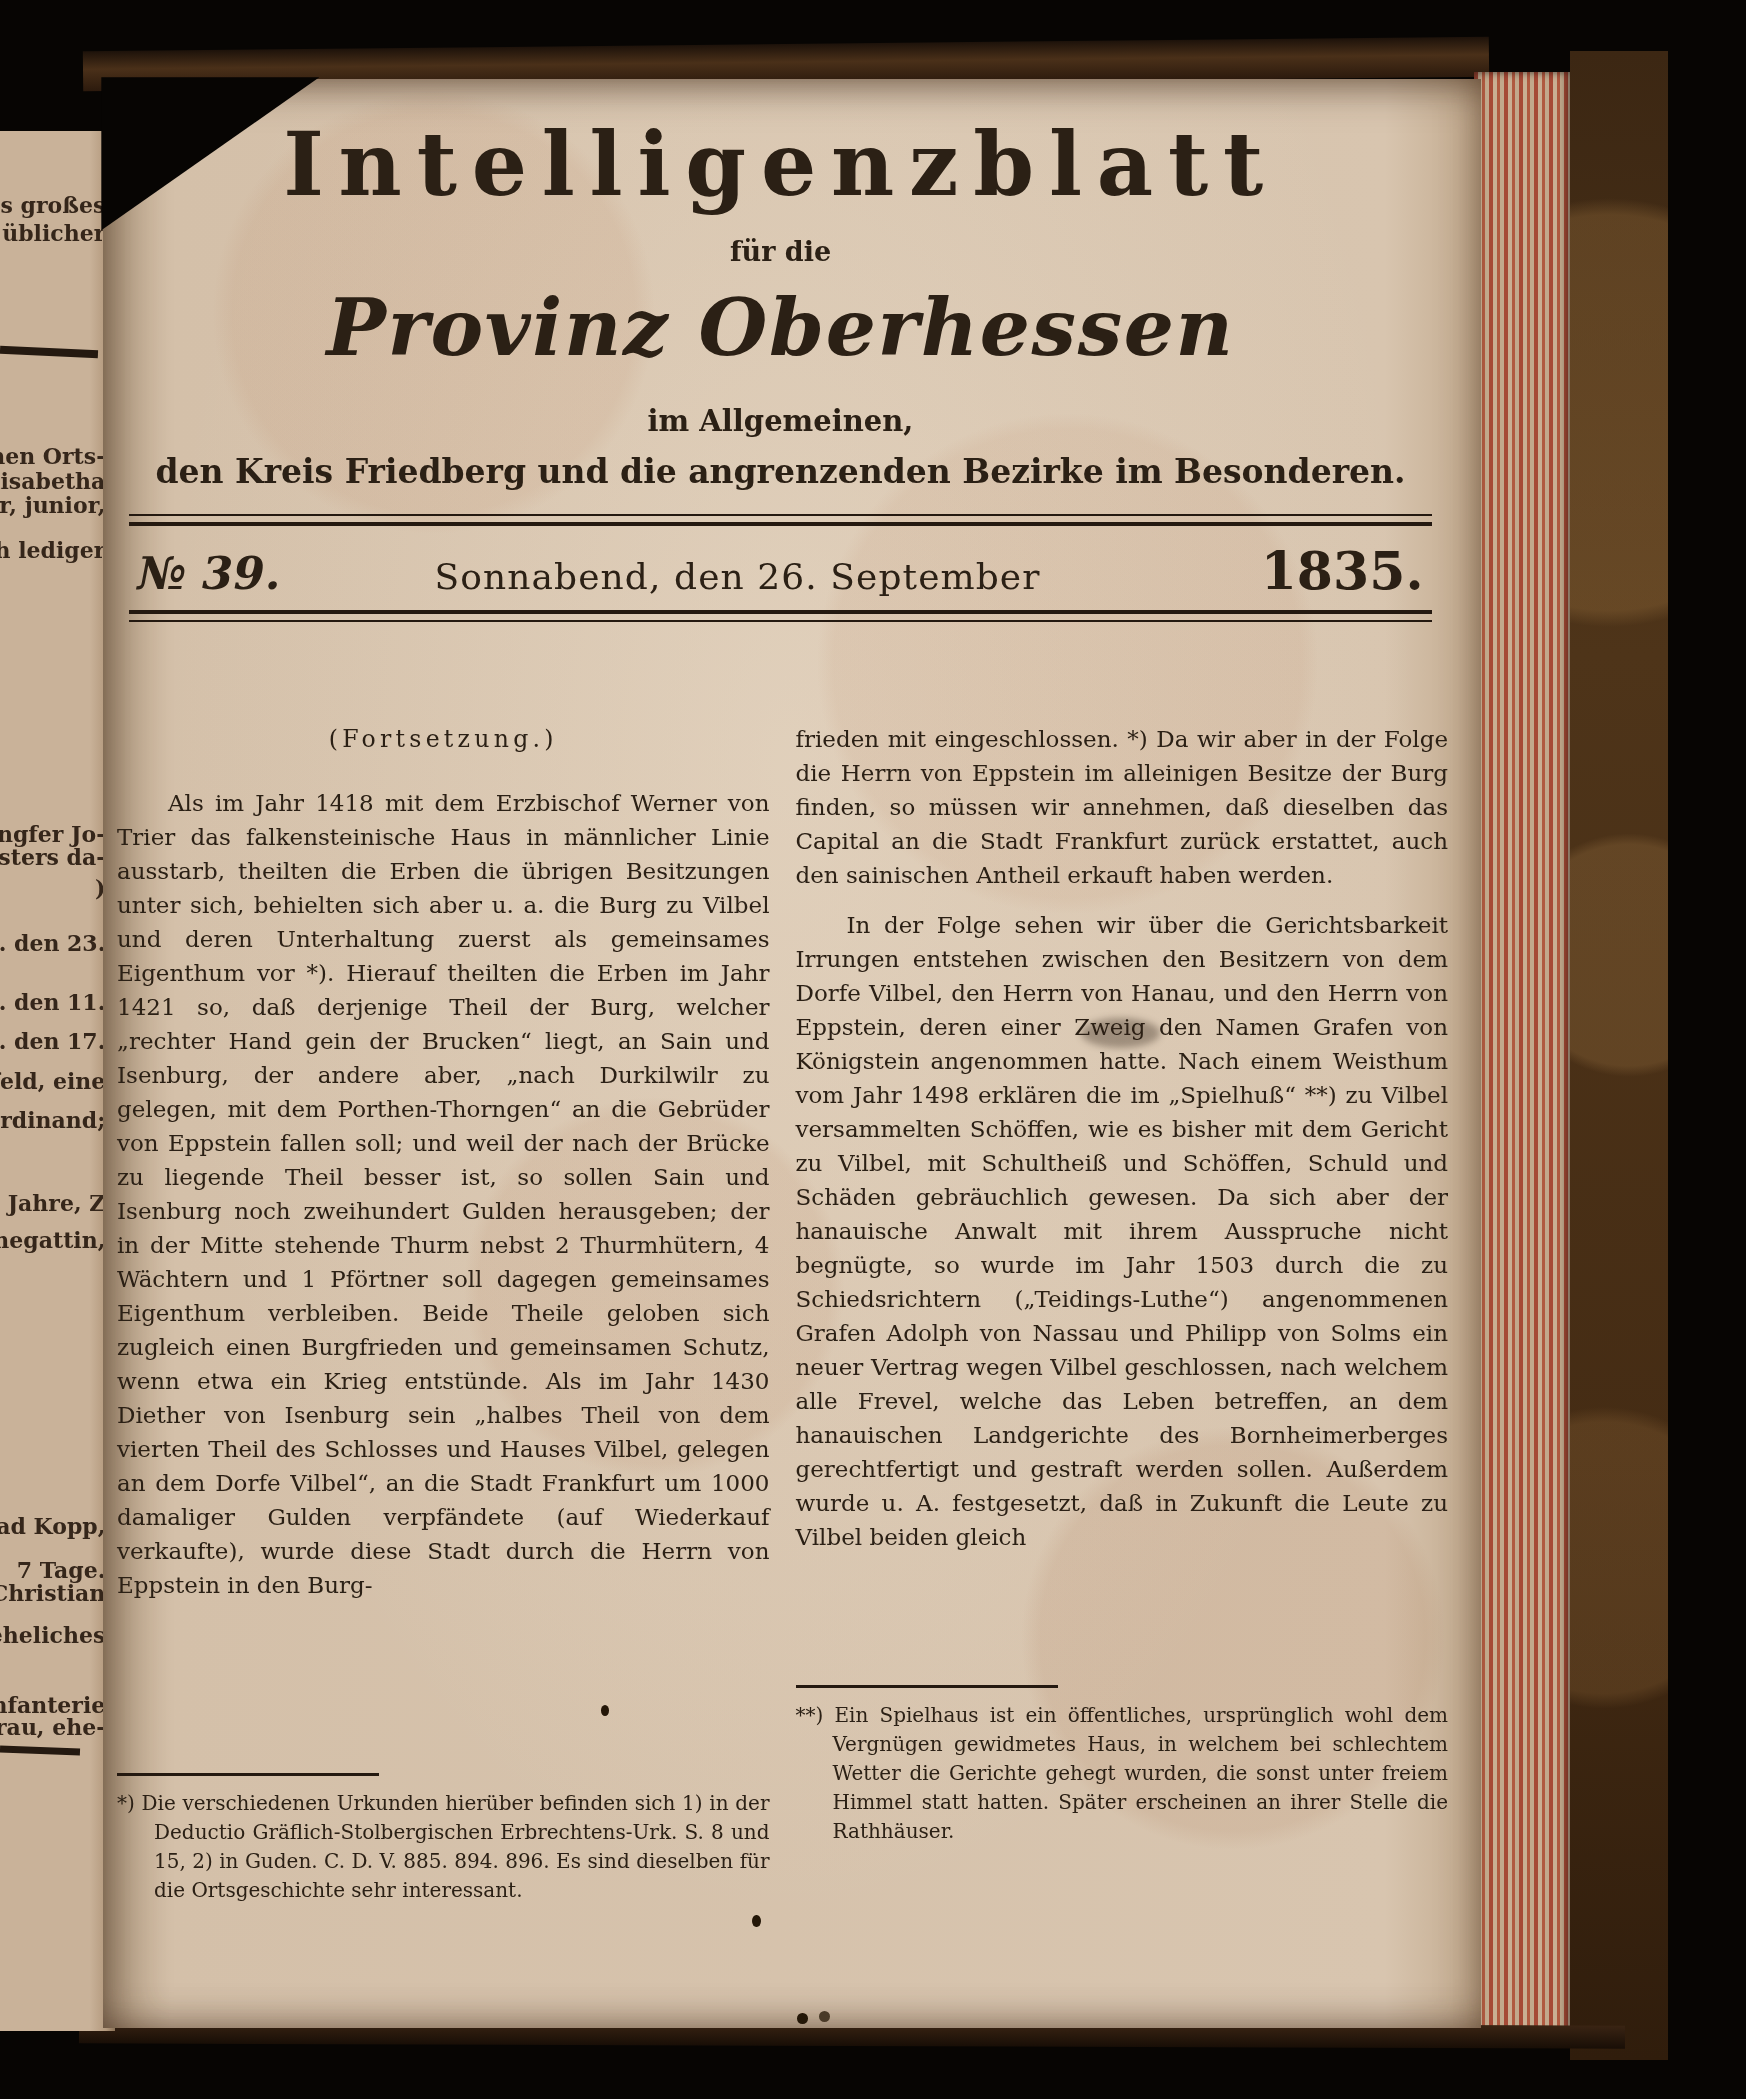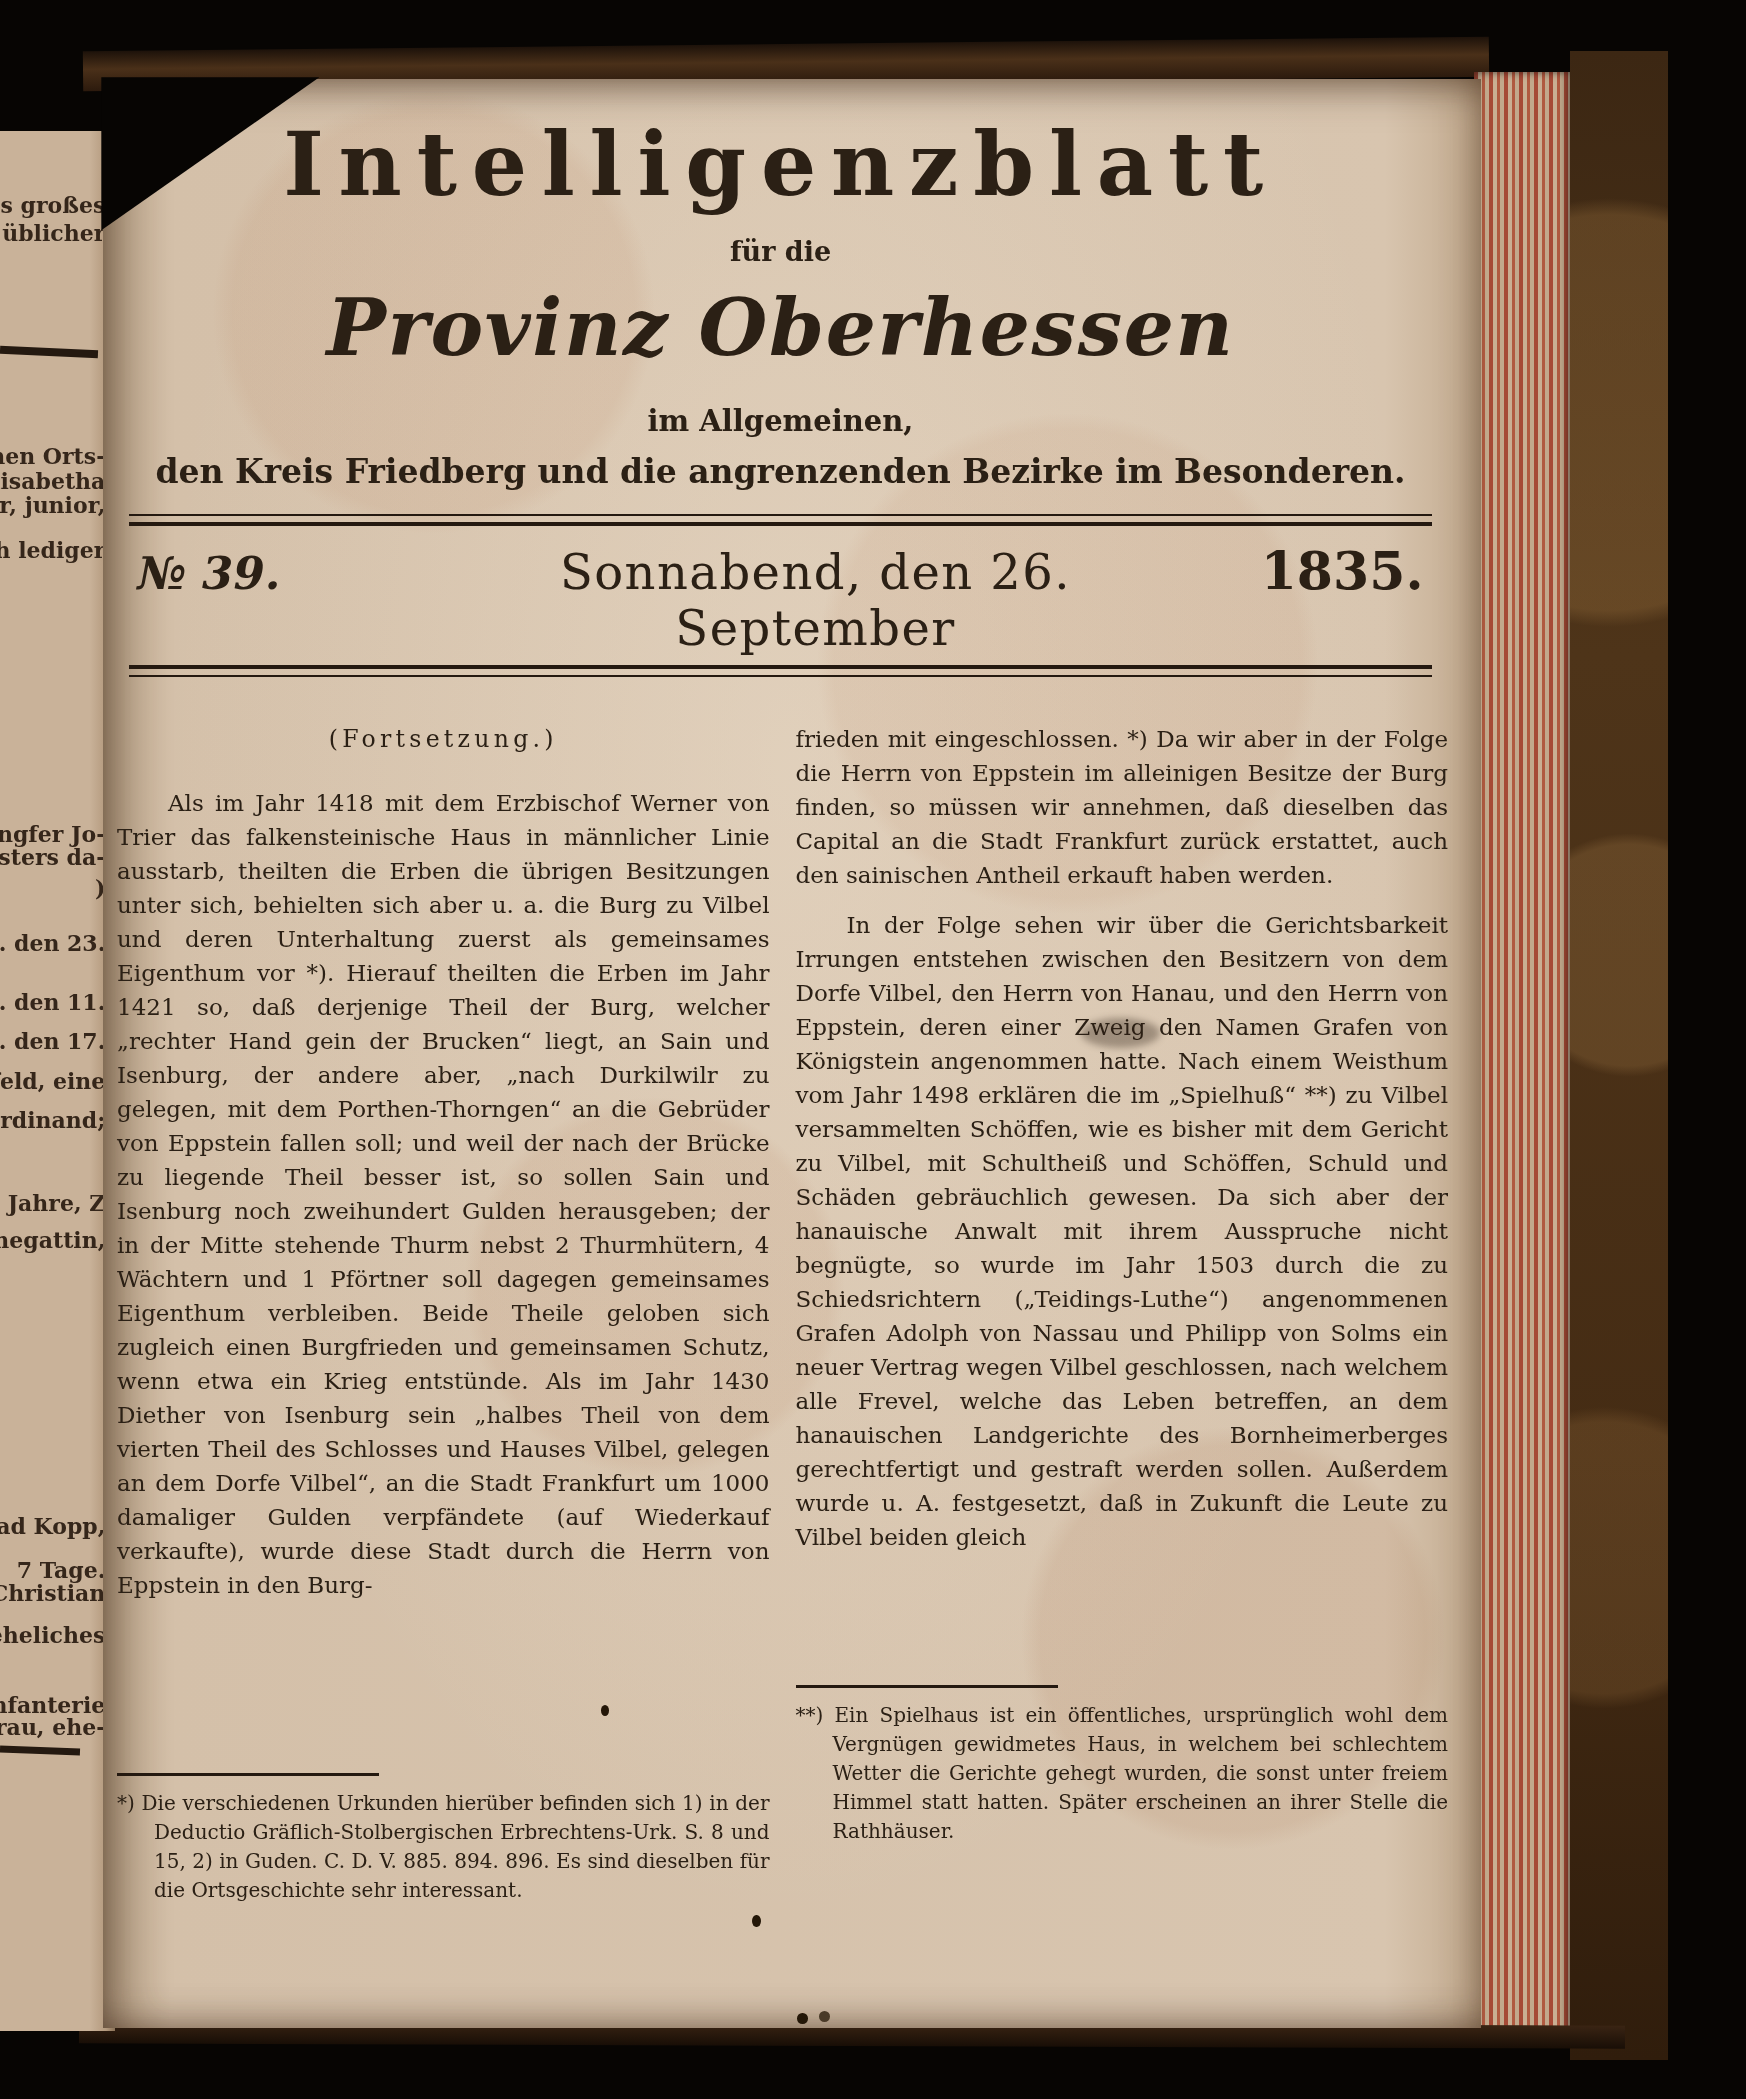--- a/index.html
+++ b/index.html
@@ -49,21 +49,21 @@
   .dedication{font-size:27px;font-weight:700;margin-top:26px;}
   .region{font-size:79px;font-weight:700;font-style:italic;margin-top:14px;letter-spacing:.02em;}
   .scope1{font-size:29px;font-weight:700;margin-top:30px;}
   .scope2{font-size:33px;font-weight:700;margin-top:14px;}
 
   .rule-double{width:1303px;margin:0 auto;height:6.1px;border-top:2.6px solid #241910;border-bottom:4.4px solid #241910;}
   .rule-double.lower{border-top-width:4.4px;border-bottom-width:2.6px;}
   .rule-1{margin-top:23px;}
   .issue-row{width:1286px;margin:0 auto;display:flex;align-items:baseline;padding:14px 8.7px 8.7px 8.7px;}
   .issue-no{font-size:45px;font-weight:700;font-style:italic;flex:0 0 297px;text-align:left;}
-  .issue-date{font-size:48px;flex:1;text-align:center;letter-spacing:.03em;}
+  .issue-date{font-size:36px;flex:1;text-align:left;letter-spacing:.03em;}
   .issue-year{font-size:52px;font-weight:700;flex:0 0 227px;text-align:right;font-family:"DejaVu Serif",serif;}
 
   
   .columns{position:absolute;left:14px;top:643px;width:1331px;height:1298px;display:flex;gap:26px;}
   .col{flex:1;display:flex;flex-direction:column;font-size:23px;line-height:34px;text-align:justify;}
   .col-heading{font-size:31px;font-weight:700;text-align:center;letter-spacing:.75em;text-indent:.75em;margin:1.7px 0 12.2px 0;}
   .col-subheading{font-size:23.6px;text-align:center;letter-spacing:.18em;margin-bottom:30px;}
   .para{margin:0;}
   .para.indent{text-indent:51px;}
   .para + .para{margin-top:16px;}

